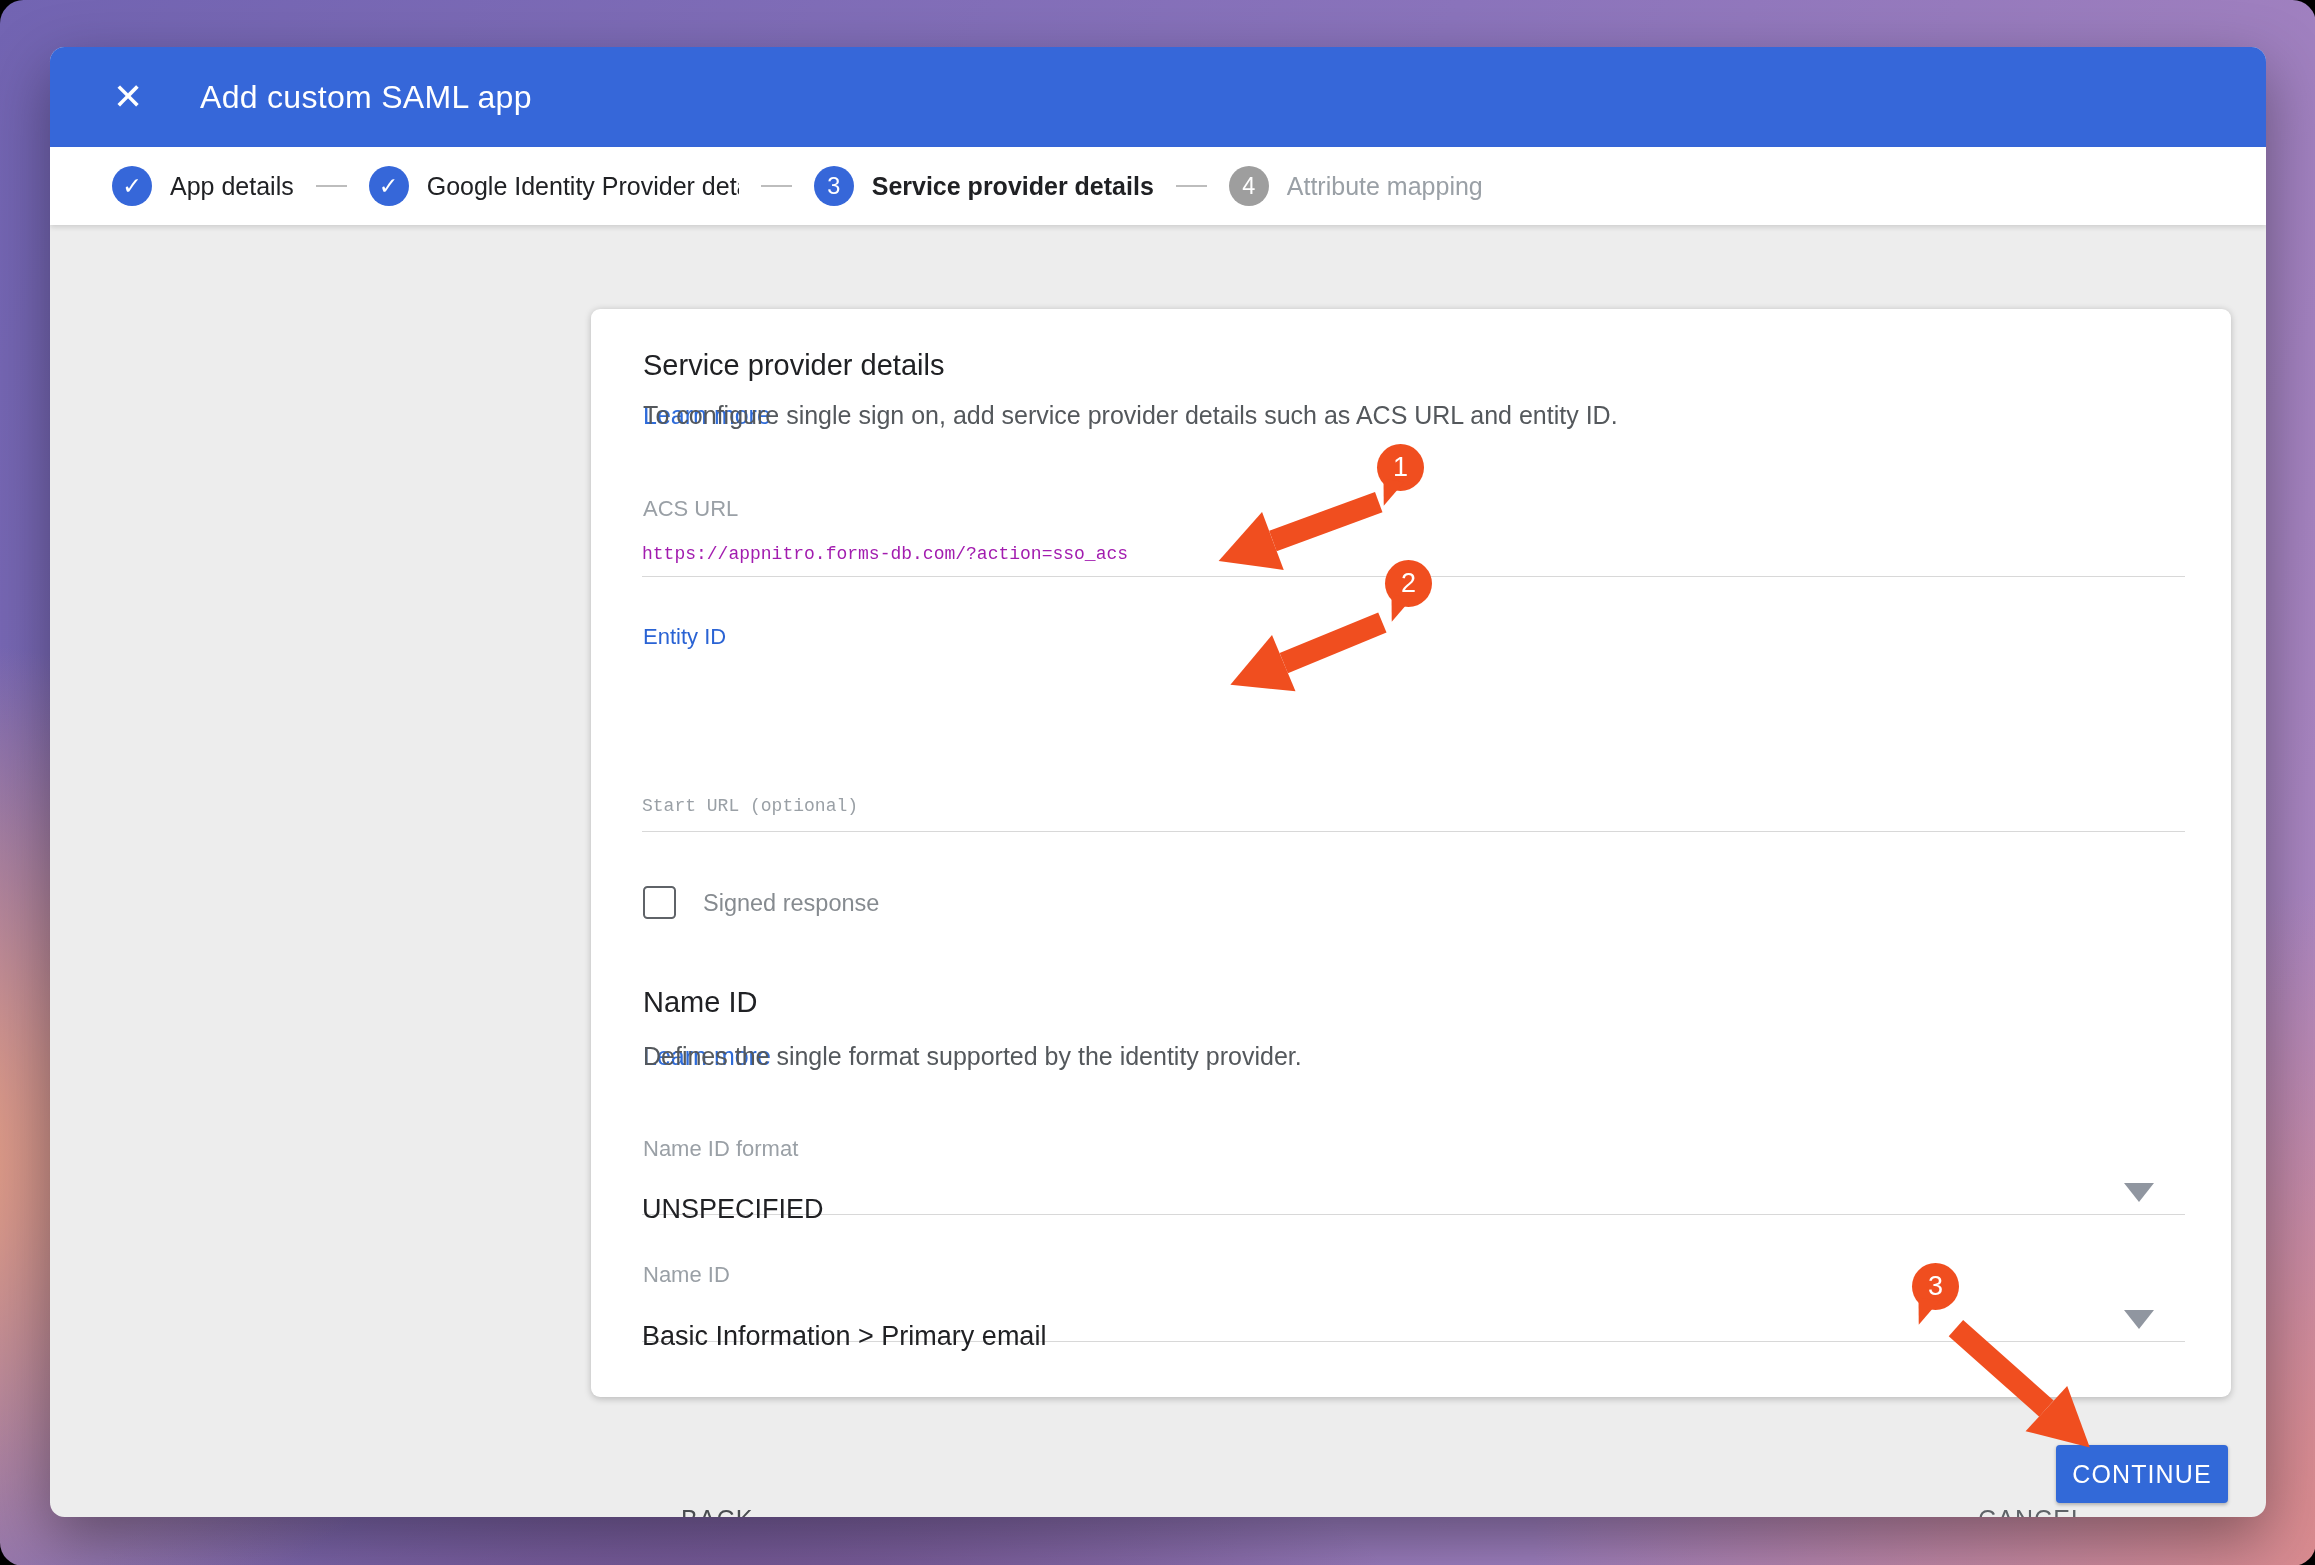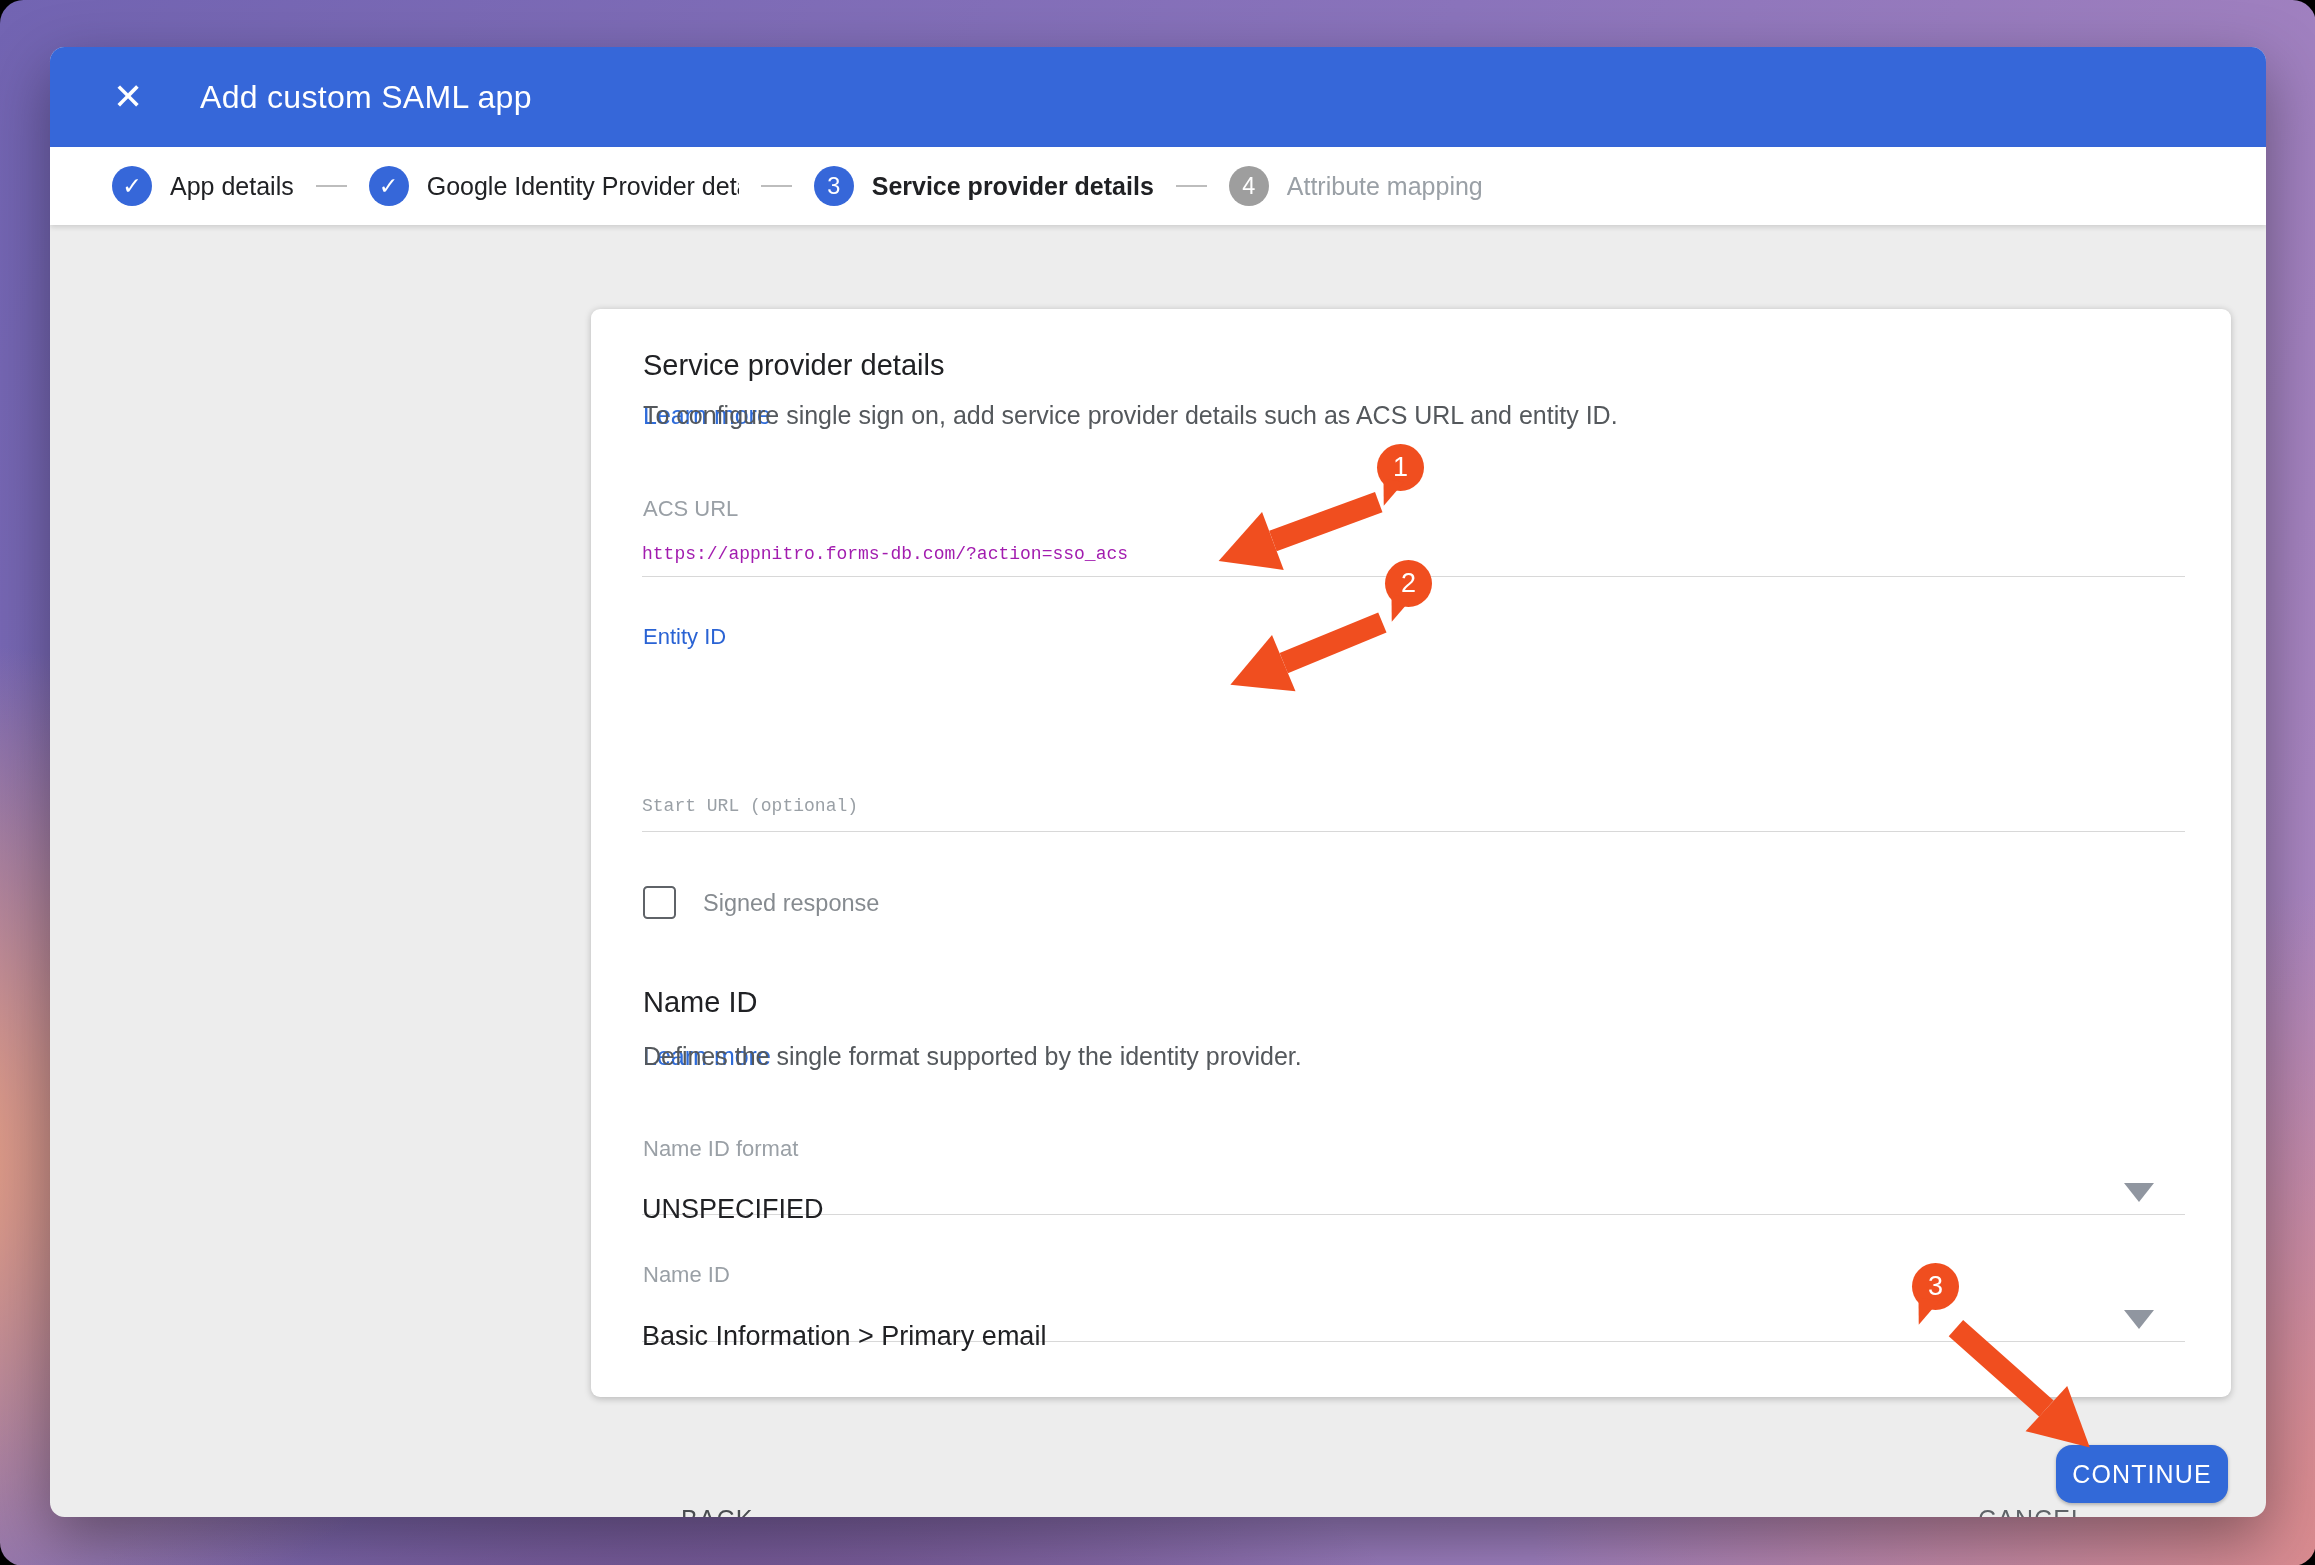--- a/index.html
+++ b/index.html
@@ -63,21 +63,21 @@
   .cb-label { left:112px; font-size:23.5px; color:#868b90; }
   .dd-value { position:static; font-size:27px; color:#202124;margin-top:24px; }
   .chev { right:31px; width:0; height:0; border-left:15.4px solid transparent;
           border-right:15.4px solid transparent; border-top:19px solid #9096a0; }
 
   
   .btn-text { position:absolute; font-size:25px; letter-spacing:1.1px; cursor:pointer; }
   .back { left:631px; top:1458px; color:#4a4d51; }
   .cancel { left:1928px; top:1458px; color:#5f6368; }
   .continue { position:absolute; left:2056px; top:1445px; width:172px; height:58px;
-              background:#3269d8; border-radius:16px; color:#fff; font-size:25px;
+              background:#3269d8; border-radius:4px; color:#fff; font-size:25px;
               letter-spacing:1.1px; display:flex; align-items:center; justify-content:center;
               cursor:pointer; box-shadow:0 1.8px 3.6px rgba(0,0,0,.25); }
   .pin { position:absolute; width:47px; height:47px; border-radius:50%; background:#f04e1f;
          color:#fff; font-size:27px; display:flex; align-items:center; justify-content:center;
          z-index:5; }
   .pin .tail { position:absolute; left:3.6px; top:36px; width:0; height:0;
                border-top:27px solid #f04e1f; border-left:5.4px solid transparent;
                border-right:16.3px solid transparent; transform:rotate(10deg); }
   .arrows { position:absolute; inset:0; z-index:4; }
 </style>

